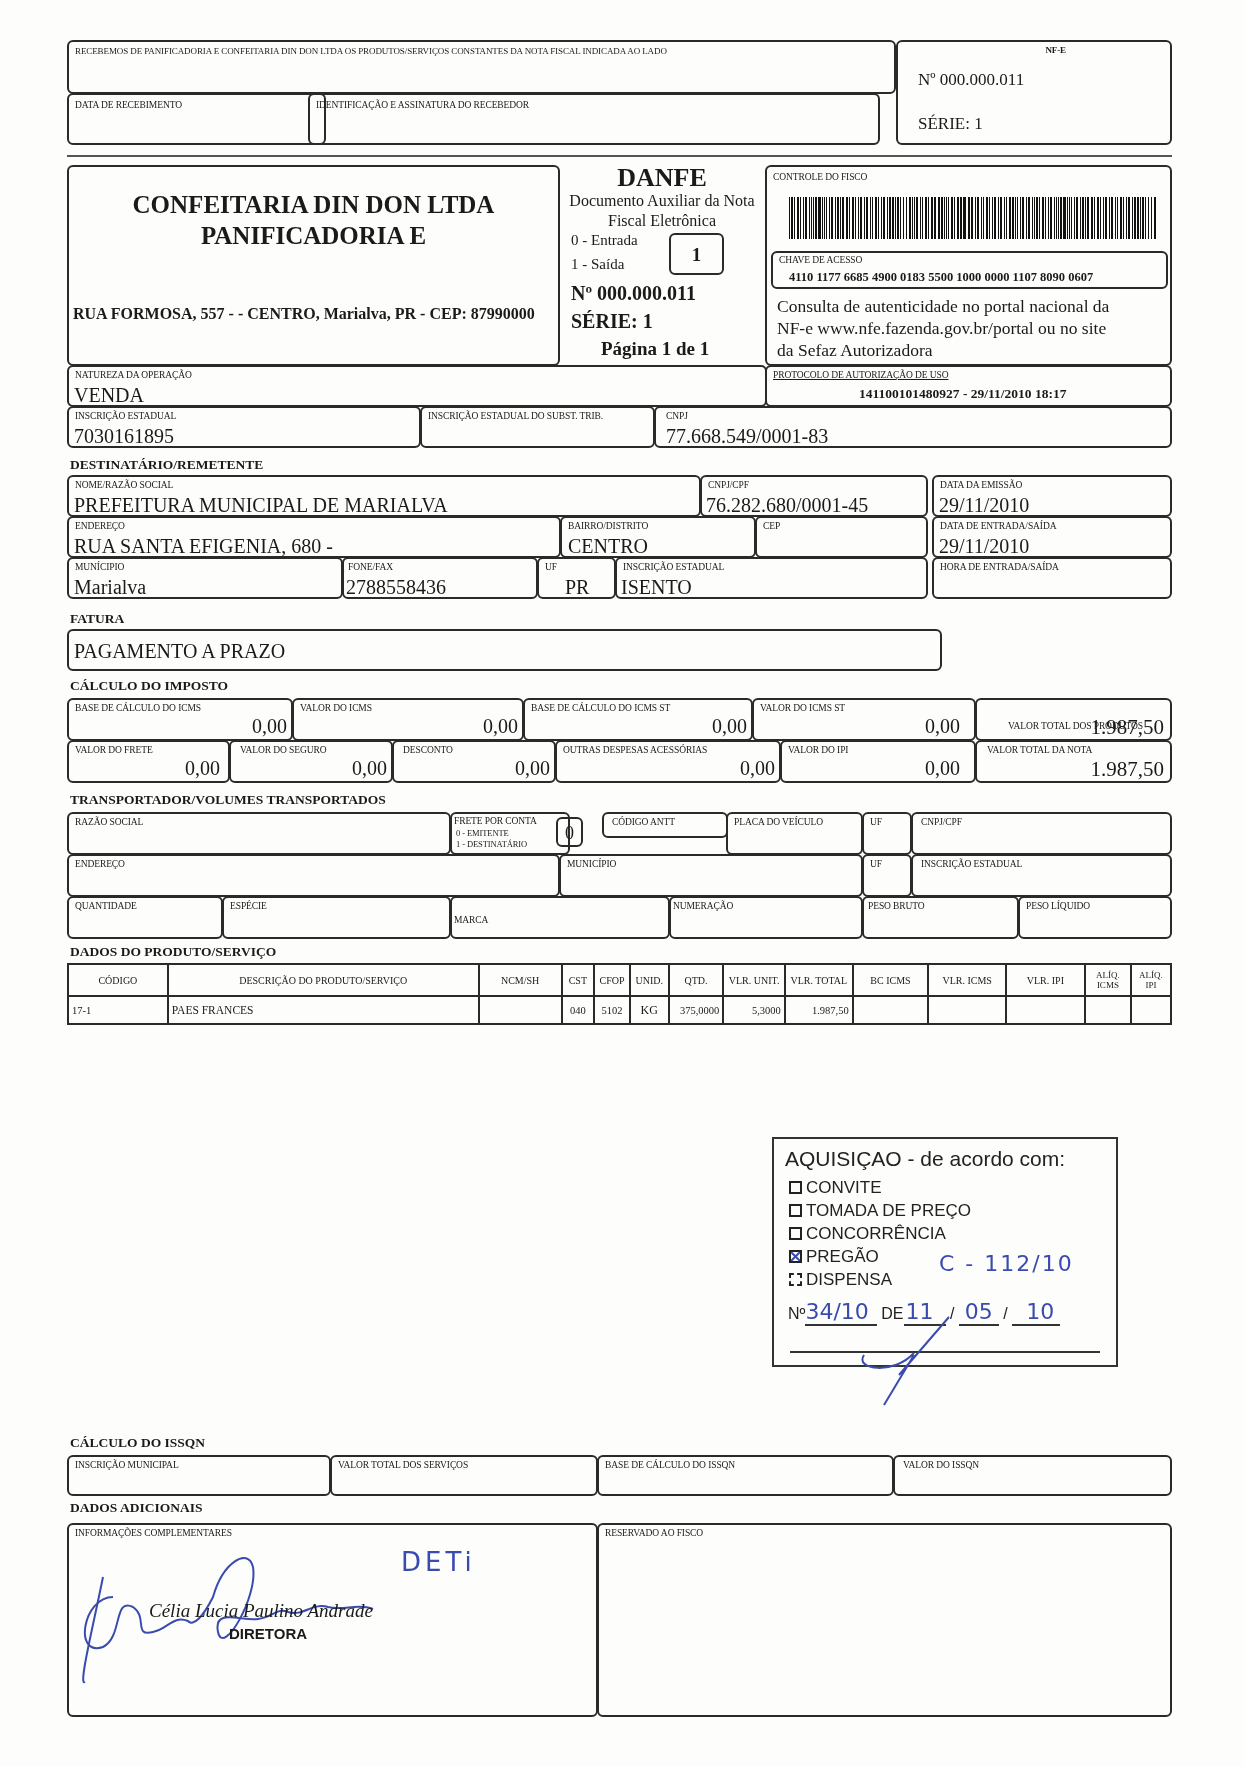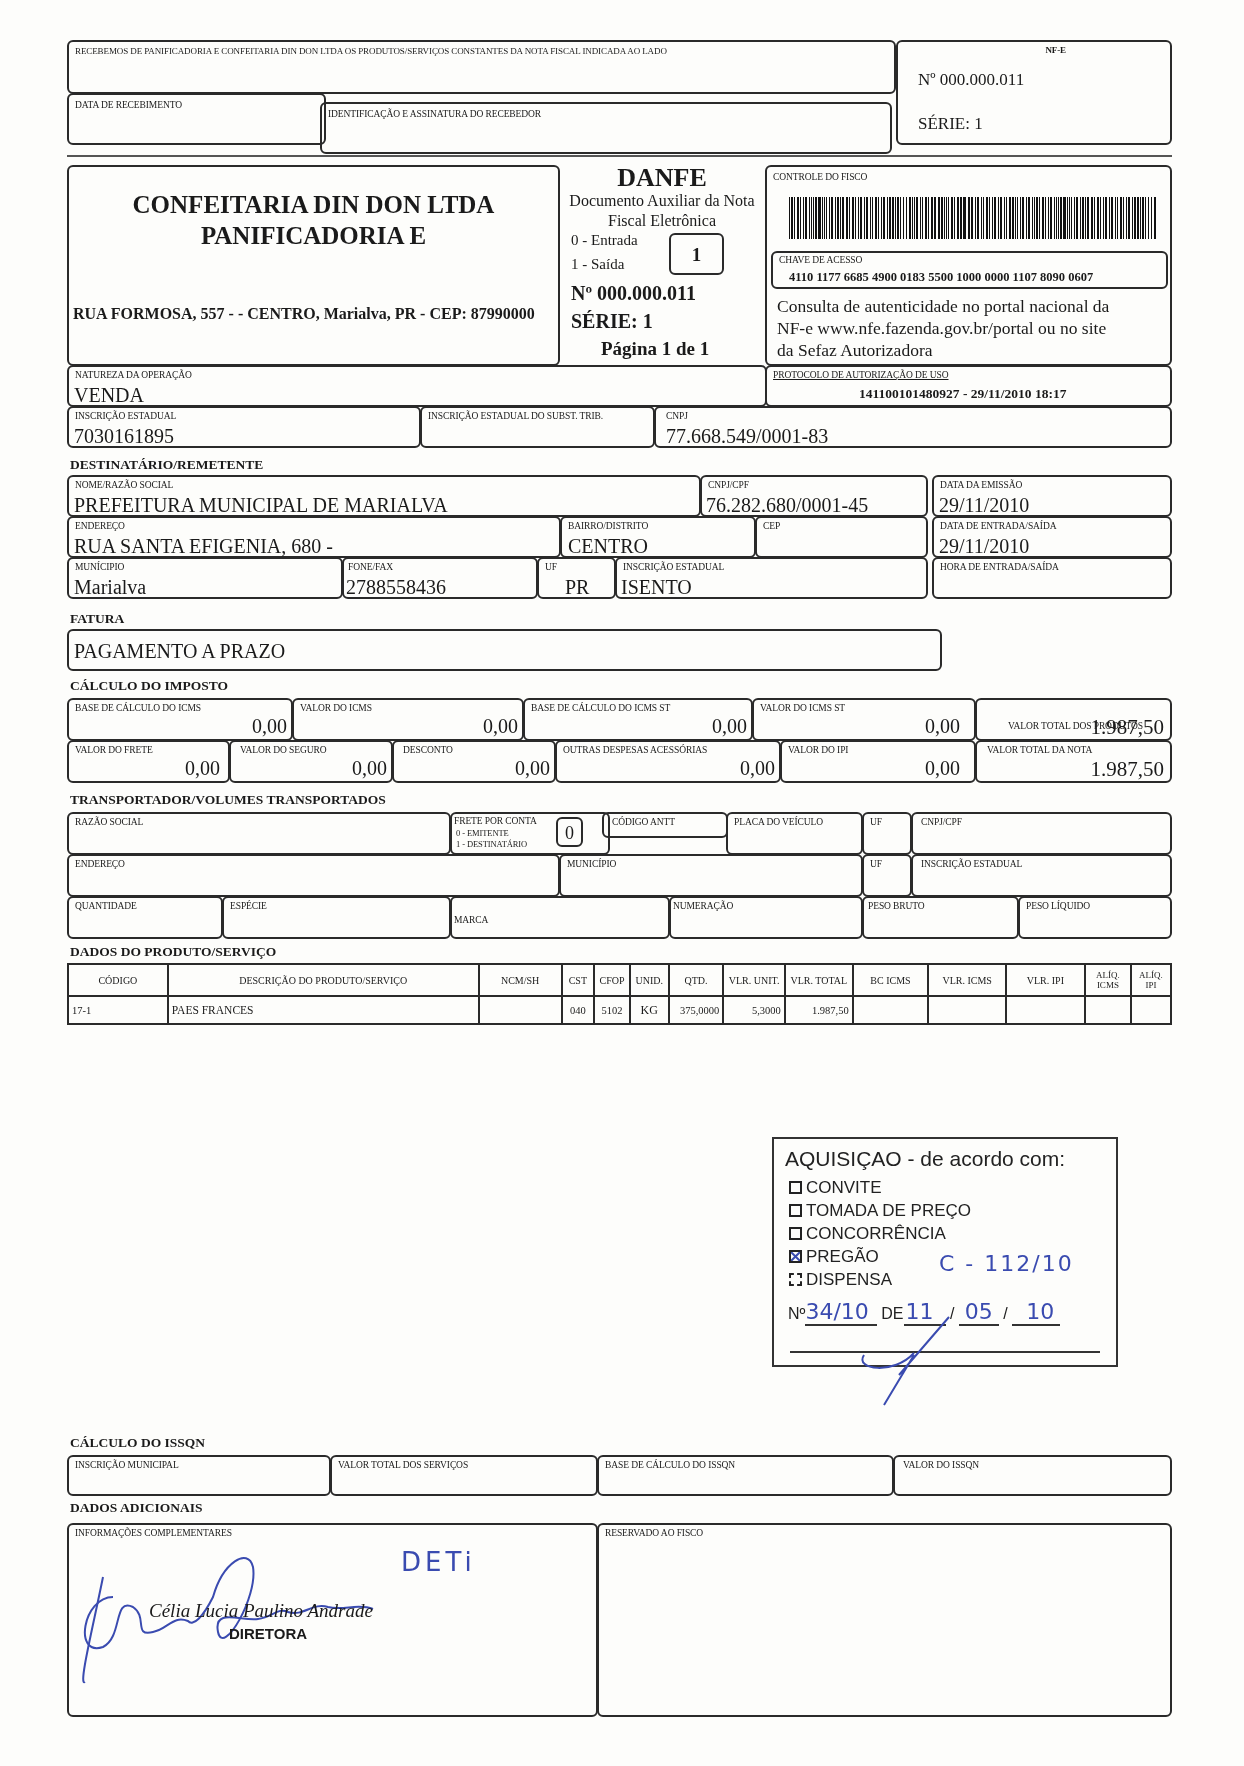--- a/index.html
+++ b/index.html
@@ -23,21 +23,21 @@
 </style>
 </head>
 <body>
 
 <div class="box" style="left:67px;top:40px;width:829px;height:54px;">
   <span class="lbl" style="left:6px;top:4px;font-size:9px;">RECEBEMOS DE PANIFICADORIA E CONFEITARIA DIN DON LTDA OS PRODUTOS/SERVIÇOS CONSTANTES DA NOTA FISCAL INDICADA AO LADO</span>
 </div>
 <div class="box" style="left:67px;top:93px;width:259px;height:52px;">
   <span class="lbl" style="left:6px;top:5px;">DATA DE RECEBIMENTO</span>
 </div>
-<div class="box" style="left:320px;top:93px;width:572px;height:52px;margin-top:9px;">
+<div class="box" style="left:308px;top:93px;width:572px;height:52px;">
   <span class="lbl" style="left:6px;top:5px;">IDENTIFICAÇÃO E ASSINATURA DO RECEBEDOR</span>
 </div>
 <div class="box" style="left:896px;top:40px;width:276px;height:105px;">
   <span class="lbl b" style="right:104px;top:3px;font-size:9px;">NF-e</span>
   <span class="val" style="left:20px;top:28px;font-size:17px;">Nº 000.000.011</span>
   <span class="val" style="left:20px;top:72px;font-size:17px;">SÉRIE: 1</span>
 </div>
 <div class="hr" style="left:67px;top:155px;width:1105px;"></div>
 
 <div class="box" style="left:67px;top:165px;width:493px;height:201px;">
@@ -334,21 +334,21 @@
 </div>
 <div class="box" style="left:975px;top:740px;width:197px;height:43px;">
   <span class="lbl" style="left:10px;top:3px;">VALOR TOTAL DA NOTA</span>
   <span class="valr" style="right:6px;top:15px;font-size:21px;">1.987,50</span>
 </div>
 
 <span class="sec" style="left:70px;top:792px;">TRANSPORTADOR/VOLUMES TRANSPORTADOS</span>
 <div class="box" style="left:67px;top:812px;width:384px;height:43px;">
   <span class="lbl" style="left:6px;top:3px;">RAZÃO SOCIAL</span>
 </div>
-<div class="box" style="left:450px;top:812px;width:160px;height:43px;">
+<div class="box" style="left:450px;top:812px;width:120px;height:43px;">
   <span class="lbl" style="left:2px;top:2px;">FRETE POR CONTA</span>
   <span class="lbl" style="left:4px;top:14px;font-size:8.5px;">0 - EMITENTE</span>
   <span class="lbl" style="left:4px;top:25px;font-size:8.5px;">1 - DESTINATÁRIO</span>
   <div class="box" style="left:104px;top:3px;width:27px;height:30px;">
     <span style="position:absolute;left:0;right:0;top:4px;text-align:center;font-size:18px;">0</span>
   </div>
 </div>
 <div class="box" style="left:602px;top:812px;width:126px;height:26px;">
   <span class="lbl" style="left:8px;top:3px;">CÓDIGO ANTT</span>
 </div>

